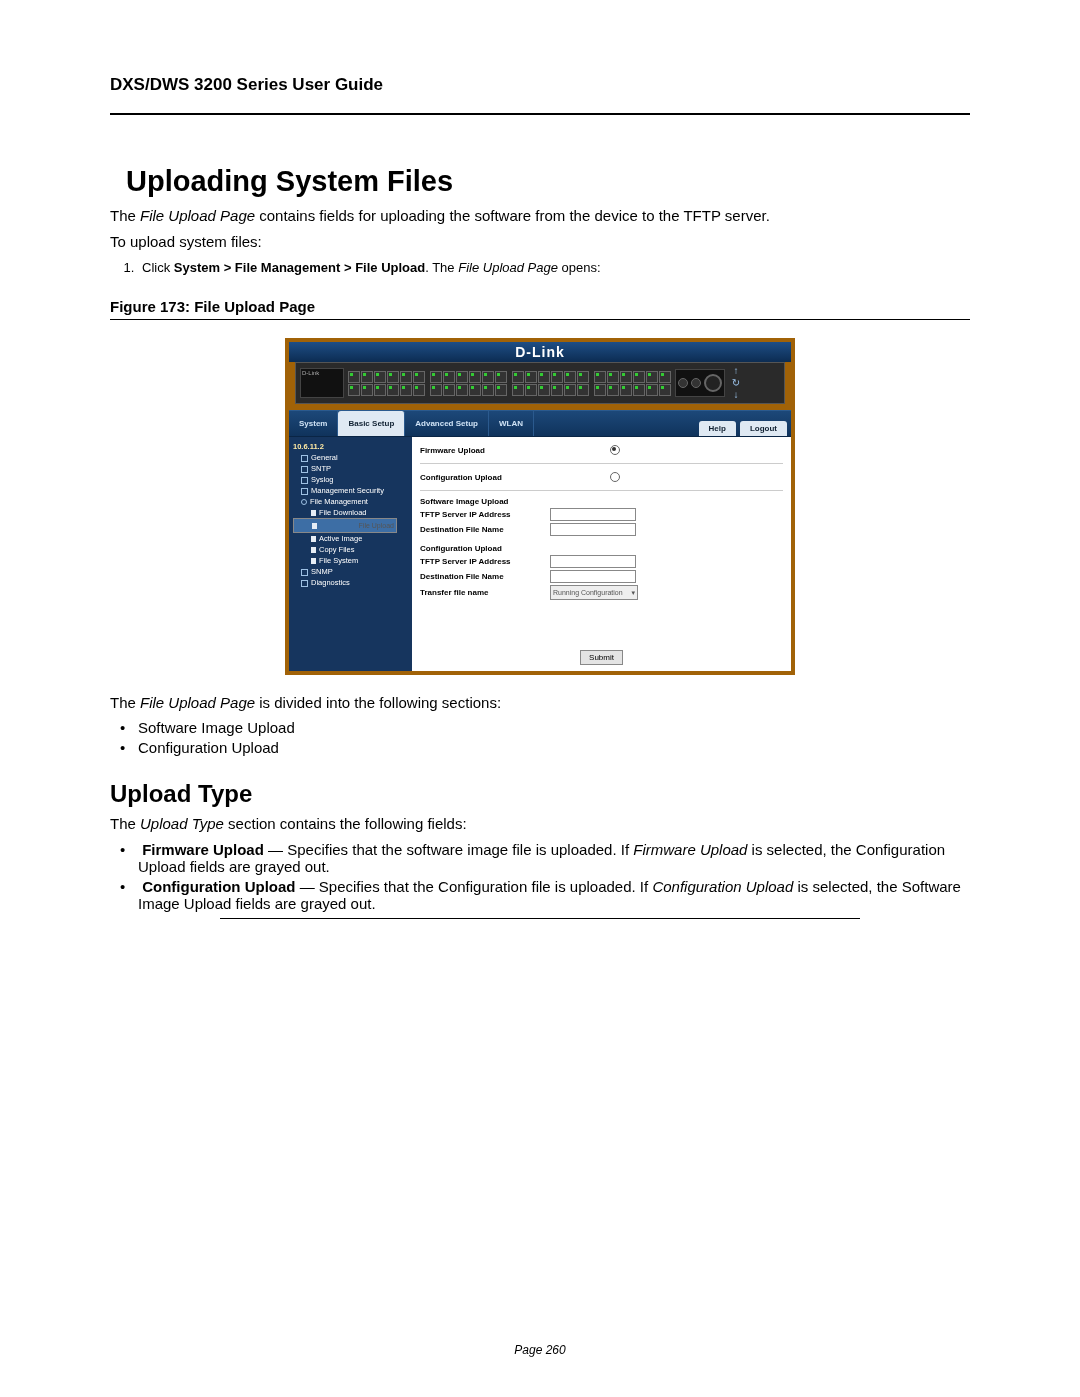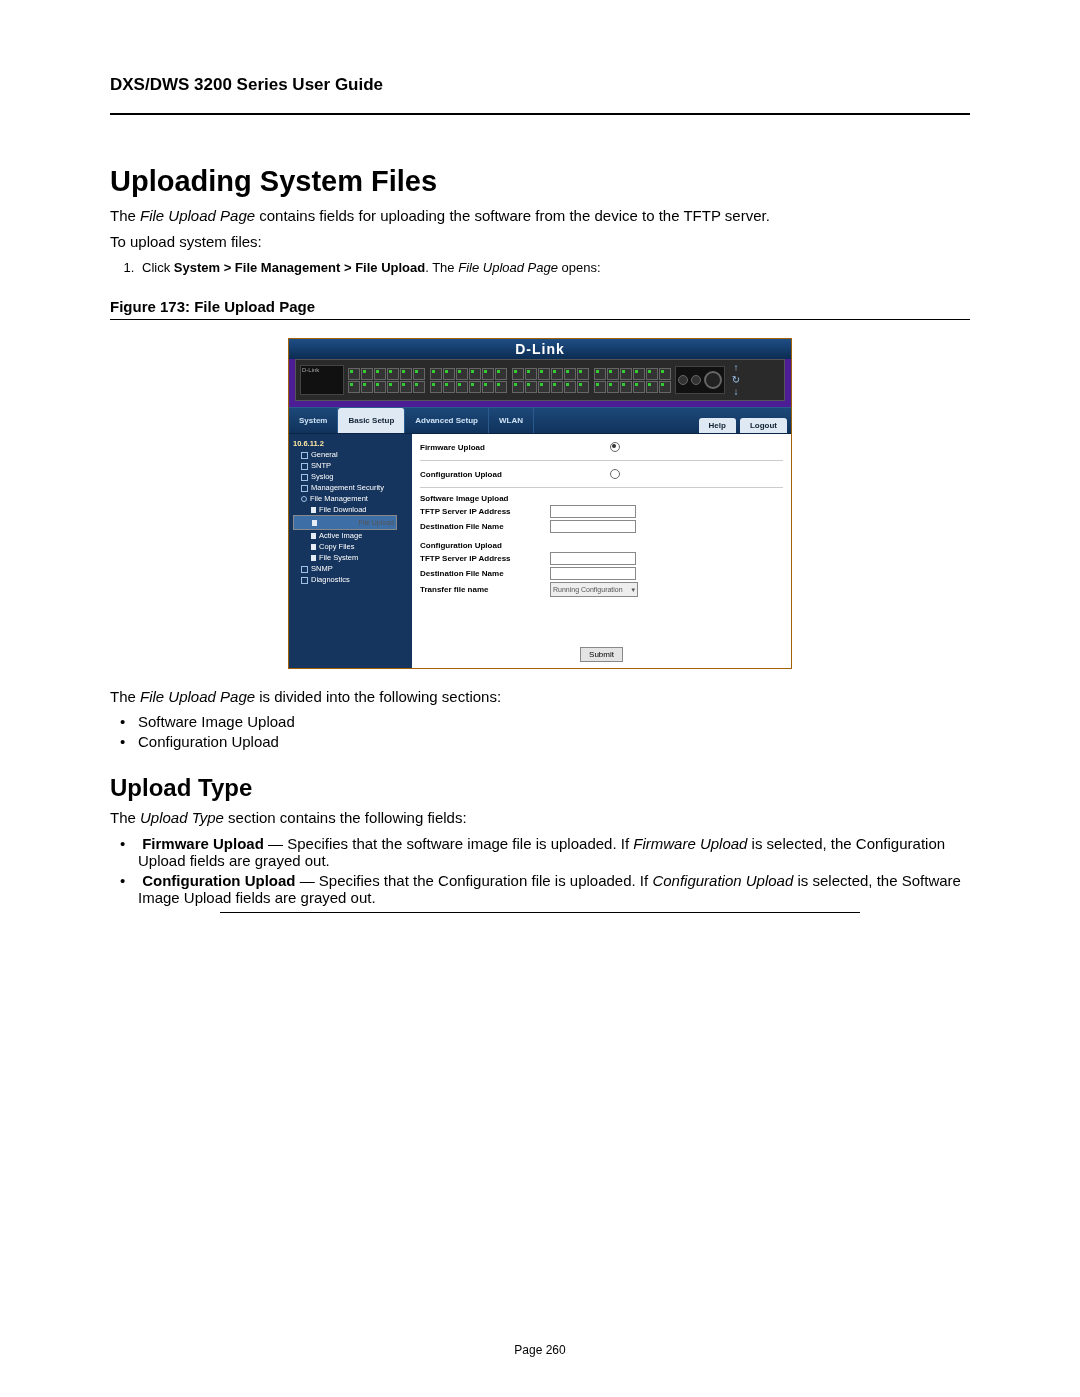--- a/index.html
+++ b/index.html
@@ -23,21 +23,21 @@
     margin-bottom: 18px;
   }
   .header-rule {
     border: none;
     border-top: 2px solid #000;
     margin: 0 0 50px 0;
   }
   h1.section-title {
     font-size: 29px;
     font-weight: bold;
-    margin: 0 0 8px 0;
+    margin: 0 0 8px 16px;
   }
   h2.subsection-title {
     font-size: 24px;
     font-weight: bold;
     margin: 24px 0 6px 0;
   }
   p { font-size: 15px; line-height: 1.35; margin: 6px 0; }
   .ol-num { font-size: 13px; line-height: 1.35; margin: 6px 0 6px 0; padding-left: 28px; }
   .ol-num li { margin-bottom: 4px; padding-left: 4px;}
   .figure-caption {
@@ -47,35 +47,36 @@
   }
   .thin-rule { border: none; border-top: 1px solid #000; margin: 2px 0 18px 0; }
   .bullet-list { list-style: none; padding-left: 28px; margin: 6px 0; font-size:15px;}
   .bullet-list li::before { content: "•"; display:inline-block; width: 18px; margin-left:-18px;}
   .bullet-list li { margin-bottom: 3px; }
   .footer {
     position: absolute;
     bottom: 40px; left: 0; right: 0;
     text-align: center;
     font-size: 12px;
+    font-style: italic;
   }
   .footer-rule { border:none; border-top:1px solid #000; margin: 0 110px 8px 110px;}
 
   
   .figure-wrap {
     display: flex;
     justify-content: center;
     margin: 10px 0 18px 0;
   }
   .ui {
     width: 502px;
-    background: #4c1d95;
+    background: #a16207;
     font-size: 9px;
     color: #fff;
-    border: 1px solid #a16207;
+    border: 4px solid #a16207;
   }
   .ui-brandbar {
     text-align: center;
     font-weight: bold;
     font-size: 14px;
     letter-spacing: 1px;
     background: linear-gradient(#1e4e86, #0c2c52);
     padding: 2px 0;
   }
   .ui-panel-label {

